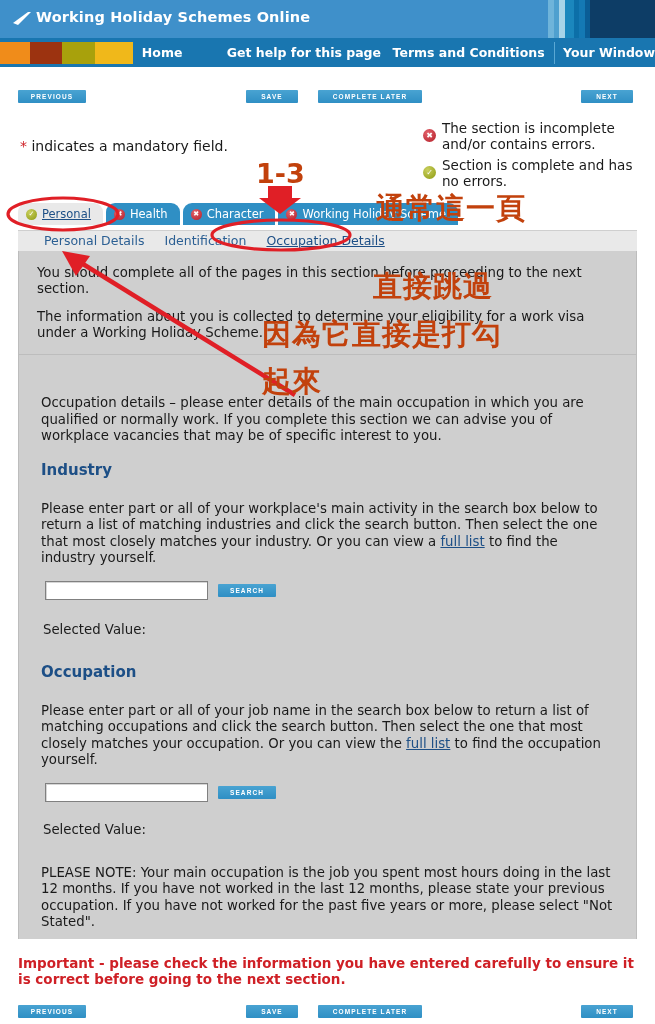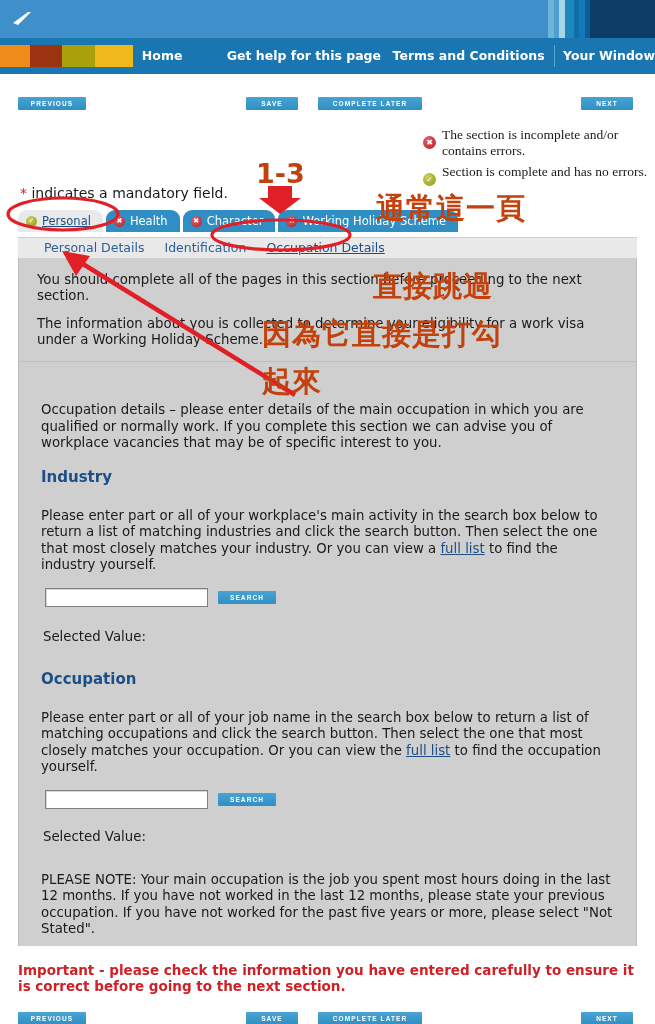--- a/index.html
+++ b/index.html
@@ -20,21 +20,21 @@
   .mast-stripes i{display:block;height:100%;}
   .mast-title{
     position:absolute;left:36px;top:9px;
     color:#ffffff;font-weight:bold;font-size:14.5px;
     letter-spacing:.15px;
   }
   .mast-logo{
     position:absolute;left:12px;top:11px;width:20px;height:16px;
   }
   .navbar{
-    position:relative;height:36px;width:655px;
+    position:relative;height:29px;width:655px;
     background:#1976b0;
     display:flex;align-items:center;
   }
   .swatches{display:flex;height:22px;width:133px;}
   .swatches i{display:block;height:100%;}
   .nav-item{
     color:#fff;font-weight:bold;font-size:12.5px;
     white-space:nowrap;line-height:22px;
   }
   .nav-sep{width:1px;height:22px;background:#5aa8d4;margin:0 9px;}
@@ -46,26 +46,26 @@
     color:#ffffff;font-size:6.5px;font-weight:bold;
     letter-spacing:1.1px;
     text-align:center;line-height:13px;height:13px;
     border:0;border-radius:1px;
     display:flex;align-items:center;justify-content:center;
     text-transform:uppercase;
   }
   
   .legendzone{position:relative;height:84px;}
   .mand-star{color:#cf2026;}
-  .mand-line{position:absolute;left:20px;top:26px;font-size:14px;color:#1a1a1a;margin-top:40px;}
+  .mand-line{position:absolute;left:20px;top:26px;font-size:14px;color:#1a1a1a;}
   .chk-line{position:absolute;left:20px;top:48px;font-size:14px;color:#1a1a1a;display:flex;align-items:center;gap:3px;}
   .chk-box{width:11px;height:11px;border:1px solid #5b5b5b;background:#fff;display:inline-block;}
   .legend-rows{position:absolute;left:423px;top:8px;width:225px;}
   .legend-row{display:flex;gap:6px;margin-bottom:5px;}
-  .legend-txt{font-size:13.5px;line-height:16px;color:#1a1a1a;font-family:Liberation Serif, serif;}
+  .legend-txt{font-size:13.5px;line-height:16px;color:#1a1a1a;}
   .dot{width:13px;height:13px;border-radius:50%;flex:0 0 13px;margin-top:9px;
        display:flex;align-items:center;justify-content:center;font-size:8px;color:#fff;font-weight:bold;}
   .dot.err{background:radial-gradient(circle at 35% 30%,#e2616b,#b41f28);}
   .dot.ok{background:radial-gradient(circle at 35% 30%,#c9cf5e,#8d9a10);}
   
   .tabzone{position:relative;height:32px;margin-top:2px;}
   .tabs{position:absolute;left:18px;top:5px;display:flex;align-items:flex-end;gap:3px;}
   .tab{
     height:22px;padding:0 12px 0 8px;border-radius:9px 9px 0 0;
     background:#2f8fc4;color:#ffffff;font-size:11.5px;
@@ -136,20 +136,21 @@
     <i style="width:6px;background:#a8d4e8"></i>
     <i style="width:9px;background:#1b87bd"></i>
     <i style="width:5px;background:#0c6fa8"></i>
     <i style="width:6px;background:#1479b4"></i>
     <i style="width:5px;background:#0a5d96"></i>
     <i style="width:65px;background:#0d3d66"></i>
   </div>
   <svg class="mast-logo" viewBox="0 0 20 16">
     <path d="M1 12 L6 14 L19 1 L16 1 Z" fill="#ffffff"></path>
   </svg>
+  <div class="mast-title">Working Holiday Schemes Online</div>
 </div>
 
 <div class="navbar">
   <div class="swatches">
     <i style="width:30px;background:#f08c1a"></i>
     <i style="width:32px;background:#9c3310"></i>
     <i style="width:33px;background:#a8a10c"></i>
     <i style="width:38px;background:#f0b81a"></i>
   </div>
   <div style="width:20px"></div>

